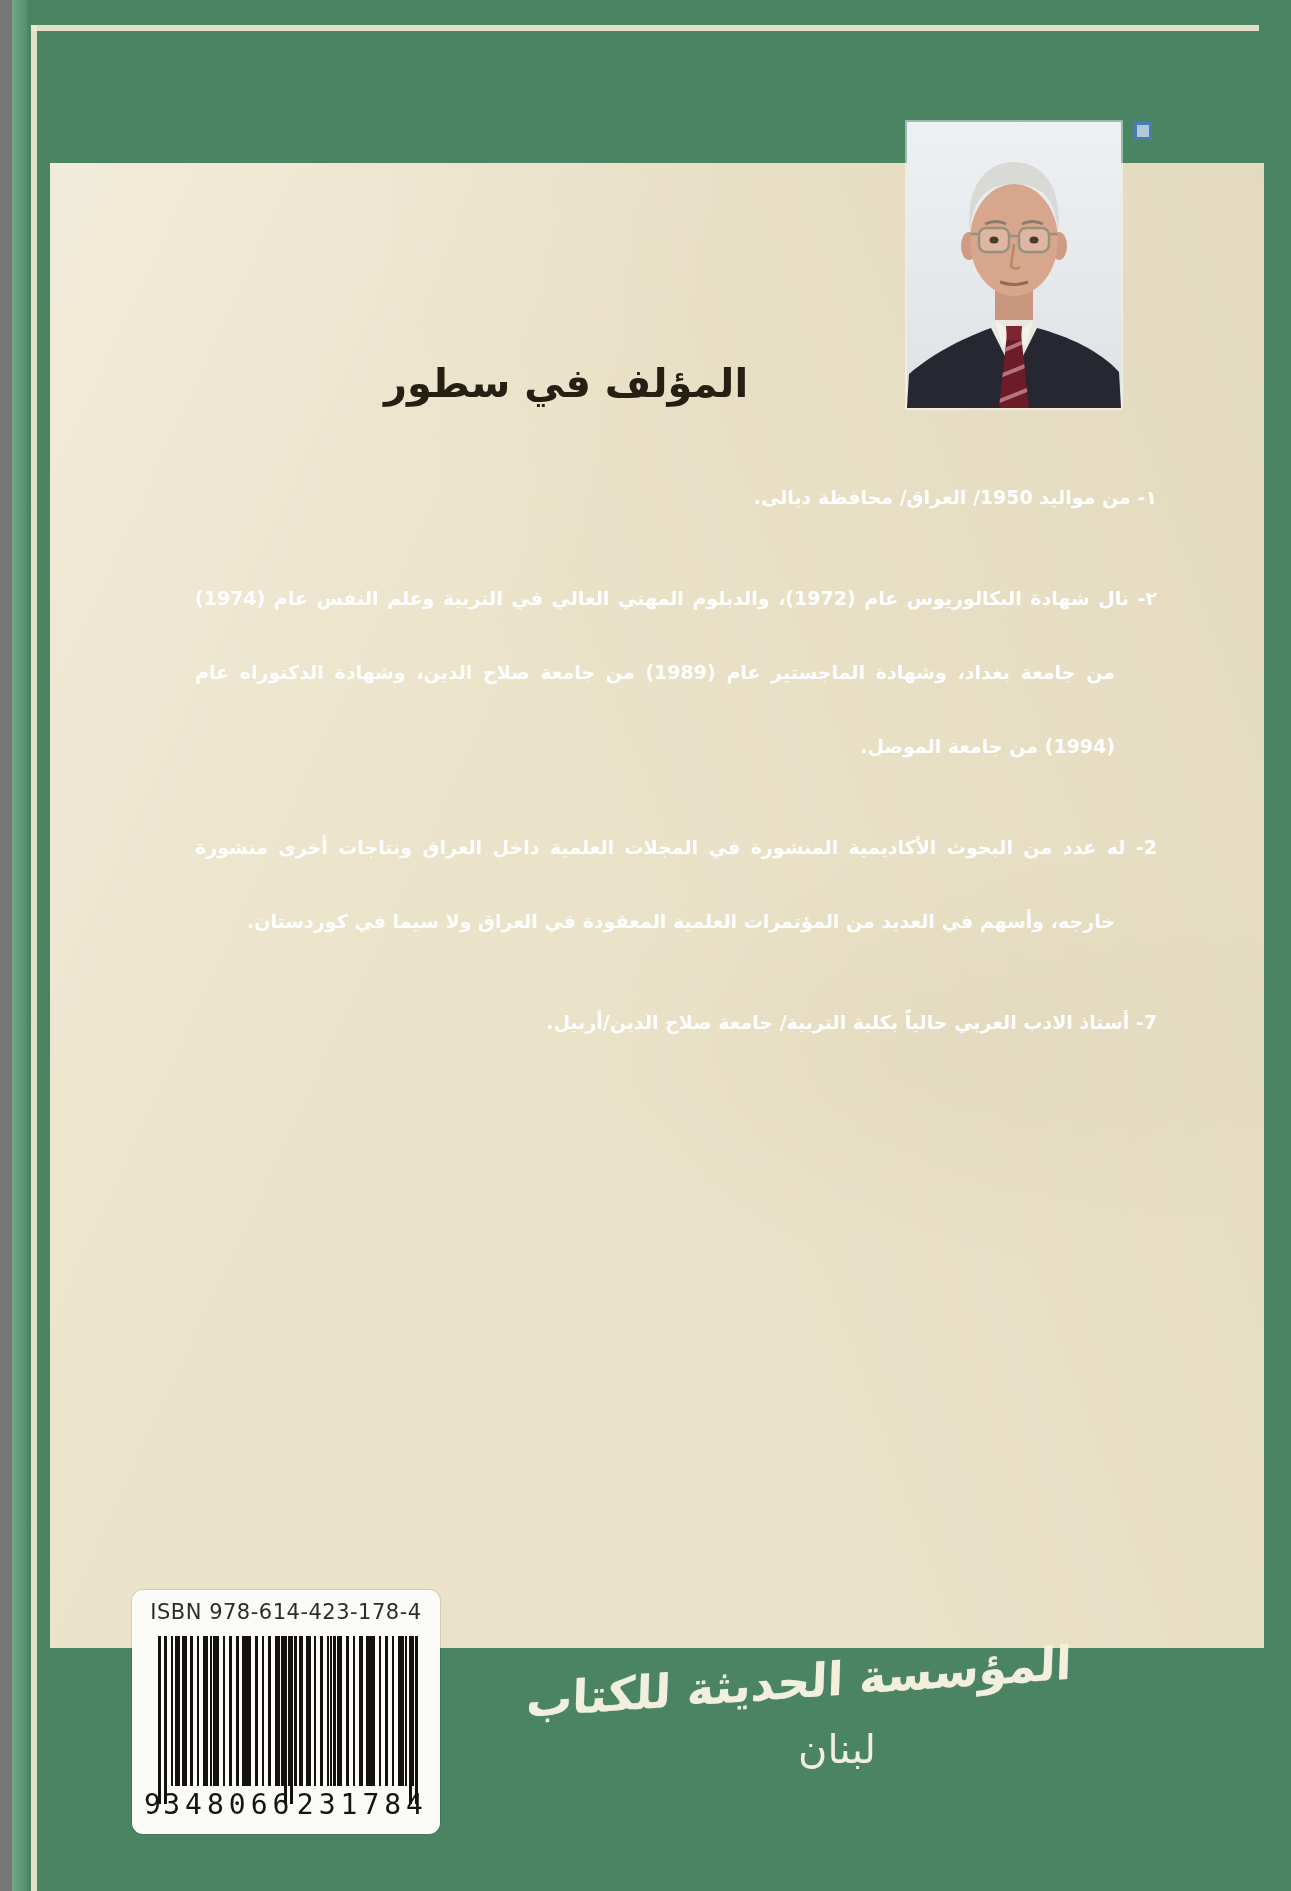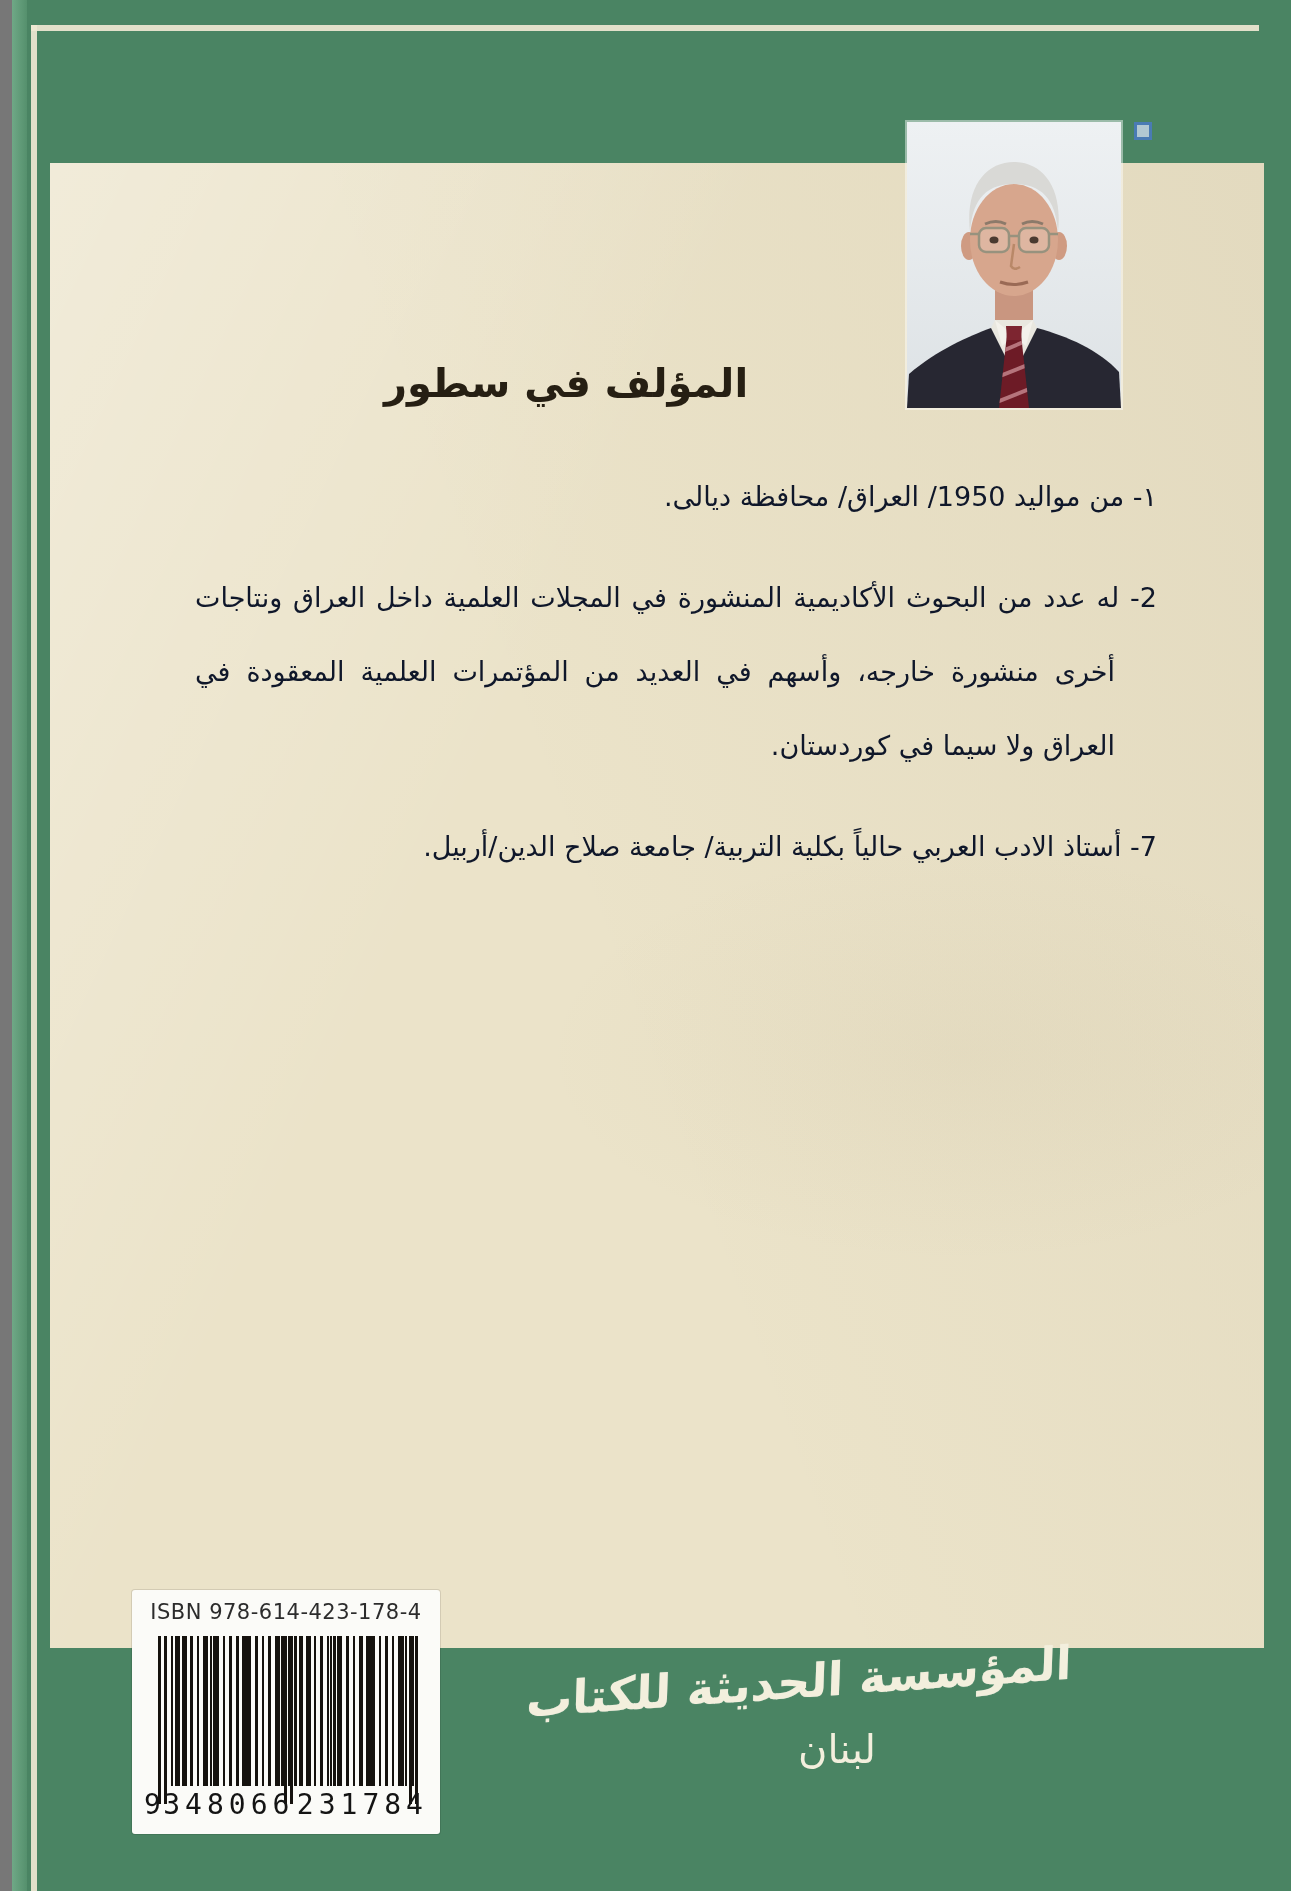--- a/index.html
+++ b/index.html
@@ -30,32 +30,32 @@
     border:3px solid #4a79c9;background:#cdd9ee;opacity:.8;}
 
   .title{
     position:absolute;left:358px;top:360px;width:392px;margin:0;
     text-align:center;font-size:40px;font-weight:bold;color:#261f13;
     letter-spacing:0;
   }
 
   .bio{
     position:absolute;right:146px;top:460px;width:962px;
-    direction:rtl;color:#0f172a;
-    font-size:27px;line-height:74px;
+    direction:rtl;color:#ffffff;
+    font-size:19px;line-height:74px;font-weight:bold;
   }
   .para{
     margin:0 0 27px 0;
     text-align:justify;text-justify:inter-word;
     padding-right:42px;text-indent:-42px;
   }
 
   .barcode-box{
     position:absolute;left:120px;top:1590px;width:308px;height:244px;
-    background:#fbfbf8;border-radius:3px;
+    background:#fbfbf8;border-radius:11px;
     box-shadow:0 0 0 1px rgba(0,0,0,.10);
   }
   .isbn-label{margin-top:10px;text-align:center;font-size:21px;color:#2c2c2c;
     letter-spacing:.5px;font-family:"DejaVu Sans",sans-serif;}
   .bars-wrap{position:absolute;left:26px;right:22px;top:46px;height:150px;}
   .bars{position:absolute;left:0;right:0;top:0;bottom:0;
     background:
       repeating-linear-gradient(90deg,#15120e 0 2px,transparent 2px 6px,#15120e 6px 9px,transparent 9px 13px),
       repeating-linear-gradient(90deg,transparent 0 17px,#15120e 17px 19px,transparent 19px 24px,#15120e 24px 29px,transparent 29px 31px);
   }
@@ -130,20 +130,21 @@
     <path d="M107 122 L104 144 Q107 149 113 145" stroke="#b98868" stroke-width="2.5" fill="none"></path>
     <path d="M93 160 Q107 165 121 160" stroke="#9a6a55" stroke-width="3" fill="none"></path>
   </svg>
 
   <div class="artifact-blue"></div>
 
   <h1 class="title">المؤلف في سطور</h1>
 
   <div class="bio" id="bio">
       <div class="para">١- من مواليد 1950/ العراق/ محافظة ديالى.</div>
+      <div class="para">٢- نال شهادة البكالوريوس عام (1972)، والدبلوم المهني العالي في التربية وعلم النفس عام (1974) من جامعة بغداد، وشهادة الماجستير عام (1989) من جامعة صلاح الدين، وشهادة الدكتوراه عام (1994) من جامعة الموصل.</div>
       <div class="para">2- له عدد من البحوث الأكاديمية المنشورة في المجلات العلمية داخل العراق ونتاجات أخرى منشورة خارجه، وأسهم في العديد من المؤتمرات العلمية المعقودة في العراق ولا سيما في كوردستان.</div>
       <div class="para">7- أستاذ الادب العربي حالياً بكلية التربية/ جامعة صلاح الدين/أربيل.</div>
     </div>
 
   <div class="barcode-box">
     <div class="isbn-label">ISBN 978-614-423-178-4</div>
     <div class="bars-wrap">
       <div class="bars"></div>
       <div class="guard g1"></div>
       <div class="guard g2"></div>

